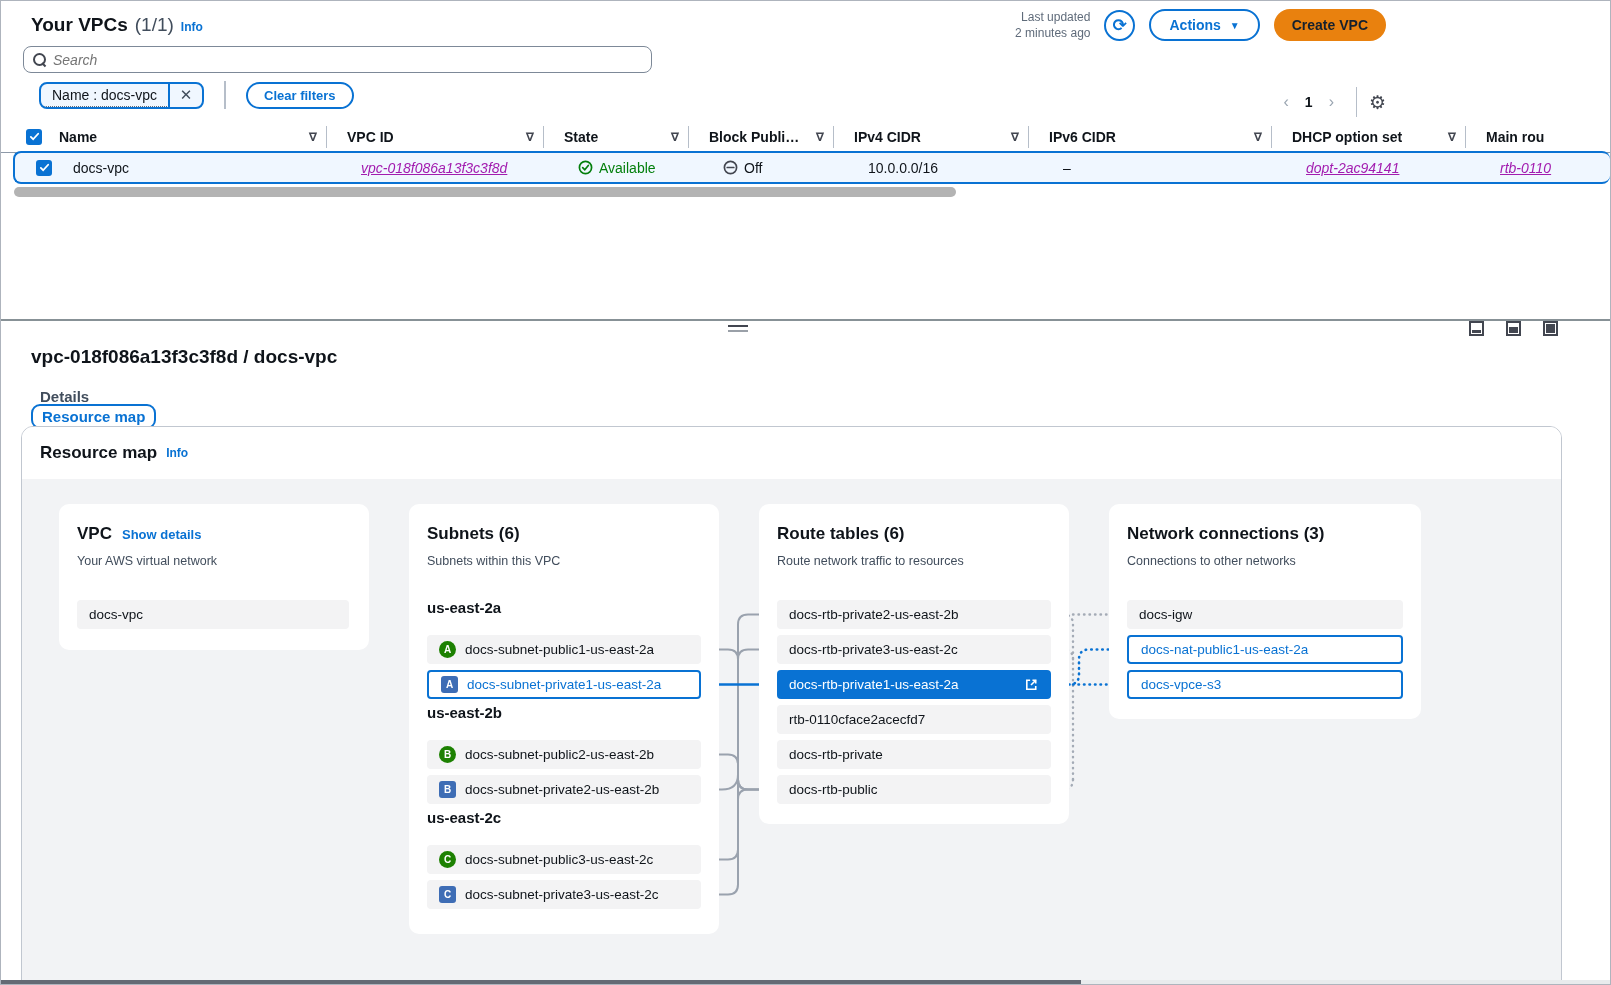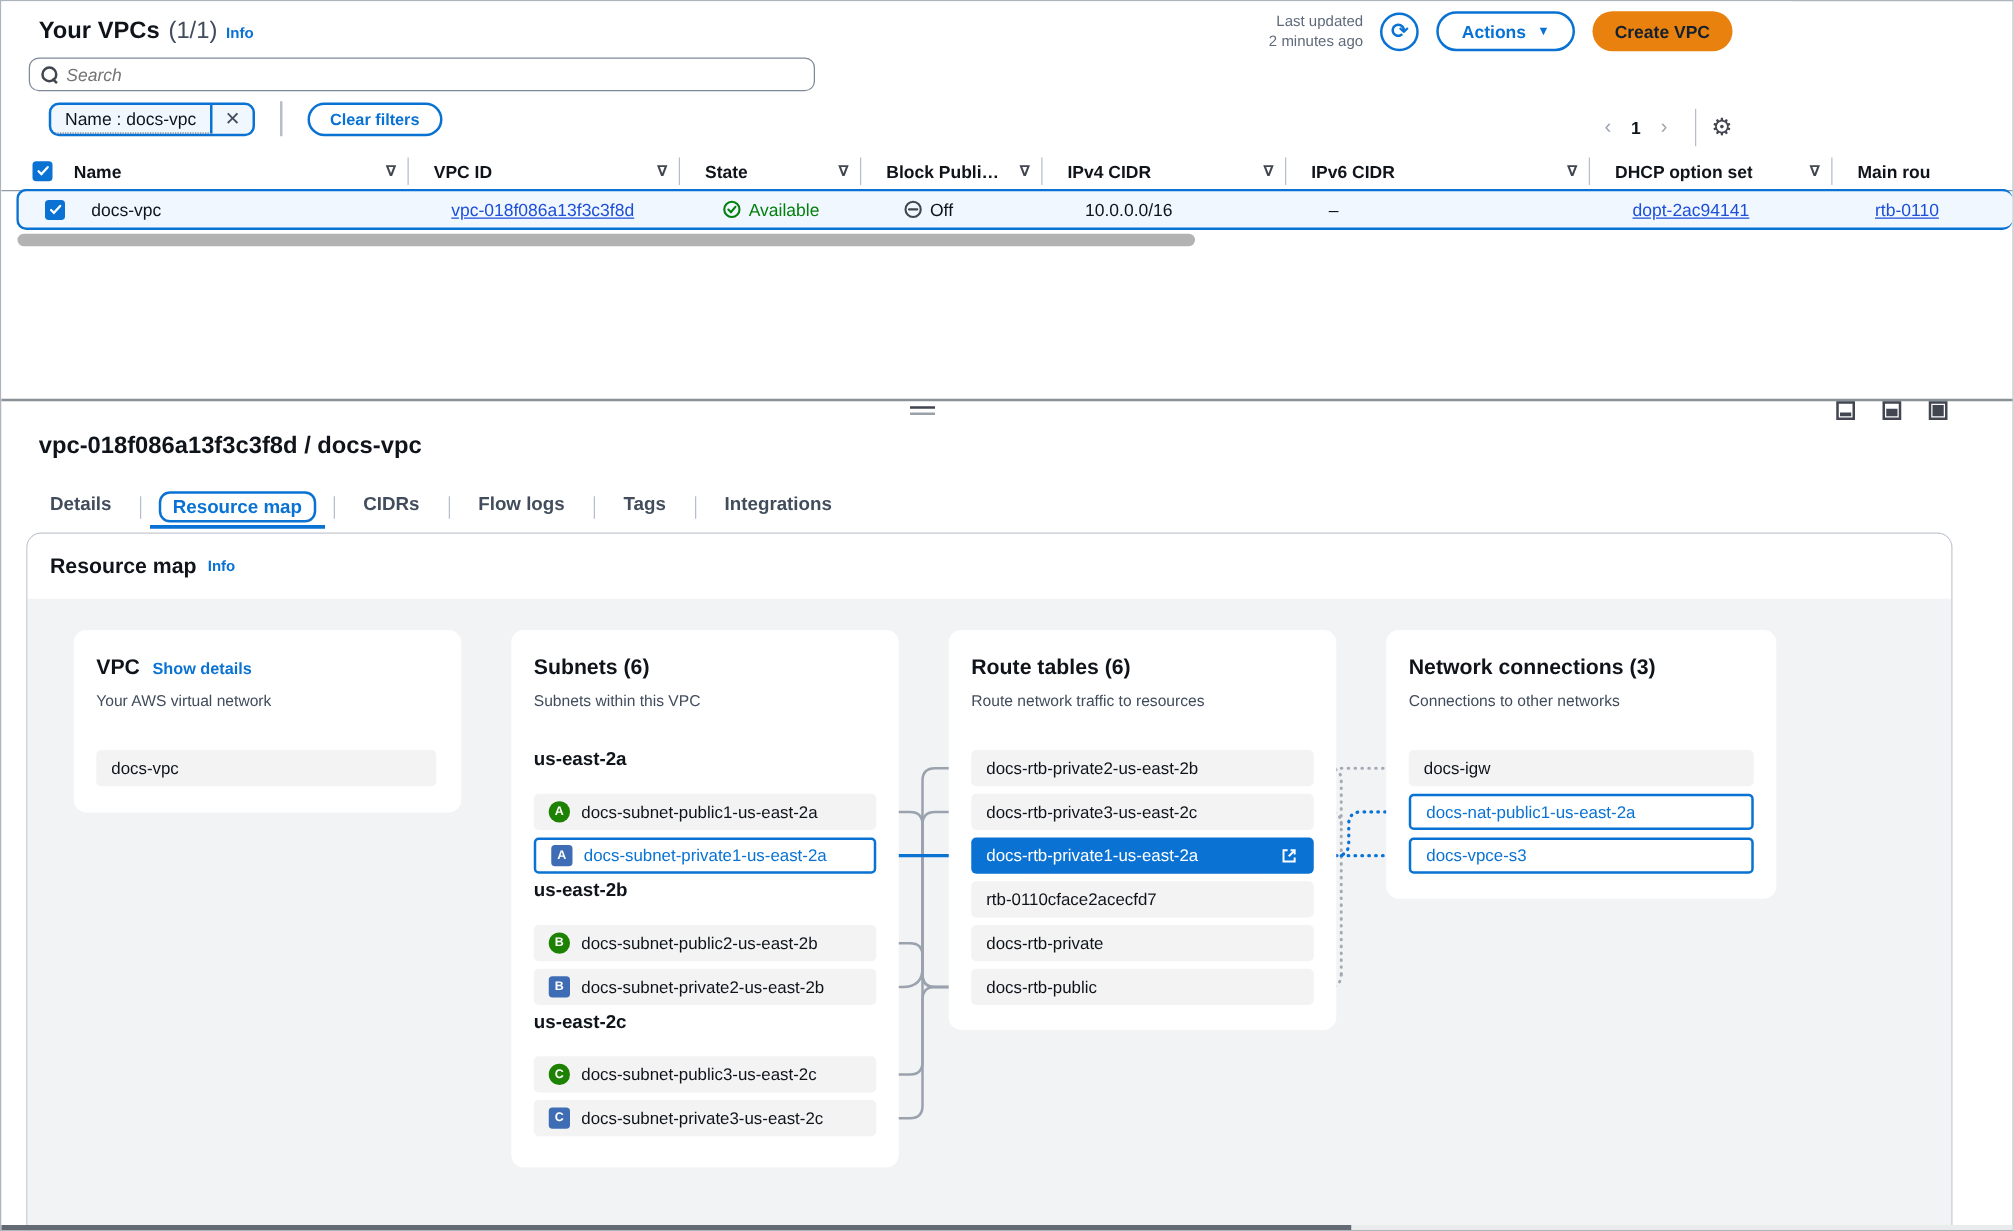--- a/index.html
+++ b/index.html
@@ -66,40 +66,40 @@
   .th .col-sep { position:absolute; right:0; top:5px; width:1px; height:22px; background:#b6bec9; }
   .cb-cell { width:38px; padding-left:25px; }
   .checkbox { width:16px; height:16px; background:#0972d3; border-radius:3px; display:flex;
     align-items:center; justify-content:center; cursor:pointer; flex:none; }
   .checkbox svg { width:11px; height:11px; }
 
   .tbl-row { position:absolute; left:12px; top:150px; width:1597px; height:33px;
     border:2px solid #0972d3; border-radius:8px; border-right:none; background:#f0f7ff;
     display:flex; align-items:center; font-size:14px; cursor:pointer; }
   .td { padding-left:20px; white-space:nowrap; overflow:hidden; display:flex; align-items:center; gap:6px; }
-  .link { color:#1d4ed8; text-decoration:underline; cursor:pointer; }
+  .link { color:#a21caf; text-decoration:underline; cursor:pointer;font-style:italic; }
   .state-ok { color:#037f0c; }
   .hscroll { position:absolute; left:13px; top:186px; width:942px; height:10px;
     background:#b3b3b3; border-radius:5px; cursor:pointer; }
 
   
   .split-line { position:absolute; left:0; top:318px; width:1611px; height:2px; background:#879196; }
   .split-handle { position:absolute; left:727px; top:324px; width:20px; cursor:row-resize; }
   .split-handle div { height:2px; background:#424650; margin-bottom:3px; }
   .split-handle div:last-child { background:#9aa0a8; }
   .win-icons { position:absolute; right:52px; top:320px; display:flex; gap:22px; }
   .win-icon { width:15px; height:15px; border:2px solid #424650; position:relative; cursor:pointer; }
   .win-icon i { position:absolute; left:1px; right:1px; bottom:1px; background:#424650; display:block; }
   .win-icon.small i { height:3px; }
   .win-icon.mid i { height:6px; }
   .win-icon.full i { top:1px; }
 
   
   .detail-title { position:absolute; left:30px; top:345px; font-size:19px; font-weight:bold; }
-  .tabs { position:absolute; left:30px; top:384px; display:flex; align-items:flex-end; height:30px; }
+  .tabs { position:absolute; left:30px; top:384px; display:flex; align-items:flex-start; height:30px;flex-direction:column; }
   .tab { font-size:15px; font-weight:bold; color:#414d5c; padding:3px 9px; cursor:pointer; white-space:nowrap; }
   .tab-sep { width:1px; height:18px; background:#b6bec9; margin:0 14px; }
   .tab-selected-wrap { position:relative; padding-bottom:0; }
   .tab-selected { color:#0972d3; border:2px solid #0972d3; border-radius:9px; padding:2px 9px; }
   .tab-underline { position:absolute; left:-7px; right:-7px; bottom:-8px; height:3px; background:#0972d3; }
 
   .rm-panel { position:absolute; left:20px; top:425px; width:1541px; height:600px;
     border:1px solid #c1c7d0; border-radius:12px; background:#fff; overflow:hidden; }
   .rm-header { height:52px; display:flex; align-items:center; padding:0 18px; gap:9px; background:#fff; }
   .rm-title { font-size:17px; font-weight:bold; }

